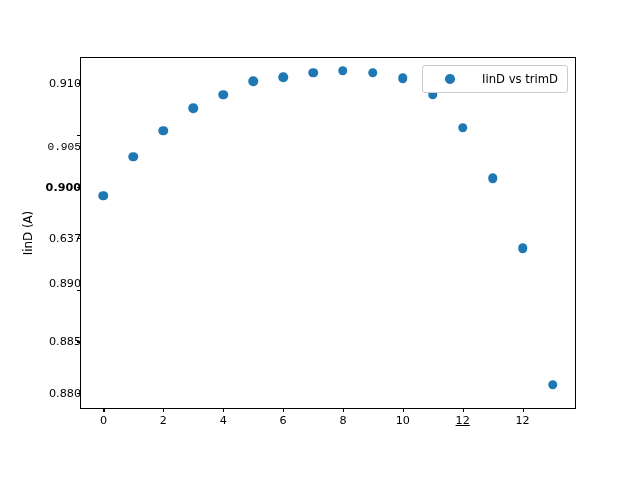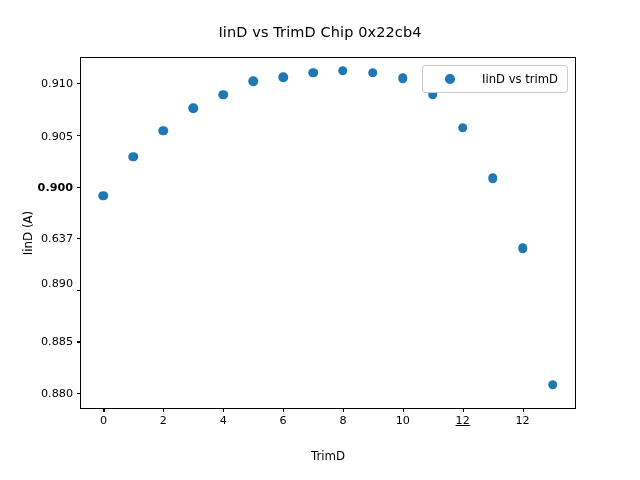--- a/index.html
+++ b/index.html
@@ -60,21 +60,20 @@
   .ytick {
     position: absolute;
     right: 100%;
     width: 3.6px;
     height: 1.1px;
     background: #000000;
   }
   .ytick-label {
     position: absolute;
     right: 100%;
-    margin-right: 8px;
     transform: translateY(-50%);
     font-size: 11.2px;
     color: #000000;
     white-space: nowrap;
   }
   .xtick {
     position: absolute;
     top: 100%;
     width: 1.1px;
     height: 3.6px;
@@ -139,37 +138,36 @@
     color: #000000;
     white-space: nowrap;
     padding-left: 2px;
   }
 </style>
 </head>
 <body>
 
 <div id="figure">
 
-  <div id="chart-title">IinD vs TrimD Chip 0x22cb4</div>
 
   <div id="plot-area">
 
     <div id="ytick-layer">
         <div class="ytick" style="top: 335.029px;"></div>
         <div class="ytick-label" style="top: 335.029px;">0.880</div>
         <div class="ytick" style="top: 283.407px;"></div>
         <div class="ytick-label" style="top: 283.407px;">0.885</div>
         <div class="ytick" style="top: 231.785px;"></div>
         <div class="ytick-label" style="top: 225px;">0.890</div>
         <div class="ytick" style="top: 180.162px;"></div>
         <div class="ytick-label" style="top: 180.162px;">0.637</div>
         <div class="ytick" style="top: 128.54px;"></div>
         <div class="ytick-label" style="top: 128.54px; font-weight: bold;">0.900</div>
         <div class="ytick" style="top: 76.9174px;"></div>
-        <div class="ytick-label" style="top: 78px;">0.905</div>
+        <div class="ytick-label" style="top: 89px; font-family: Liberation Mono, monospace;">0.905</div>
         <div class="ytick" style="top: 25.295px;"></div>
         <div class="ytick-label" style="top: 25.295px;">0.910</div>
       </div>
     <div id="xtick-layer">
         <div class="xtick" style="left: 22.4545px;"></div>
         <div class="xtick-label" style="left: 22.4545px;">0</div>
         <div class="xtick" style="left: 82.3333px;"></div>
         <div class="xtick-label" style="left: 82.3333px;">2</div>
         <div class="xtick" style="left: 142.212px;"></div>
         <div class="xtick-label" style="left: 142.212px;">4</div>
@@ -206,17 +204,16 @@
 
     <div id="legend">
       <div id="legend-marker-cell">
         <div id="legend-marker" style="background: rgb(31, 119, 180);"></div>
       </div>
       <div id="legend-label">IinD vs trimD</div>
     </div>
 
   </div>
 
-  <div id="xlabel">TrimD</div>
 
   <div id="ylabel">IinD (A)</div>
 
 </div>
 
 </body></html>

